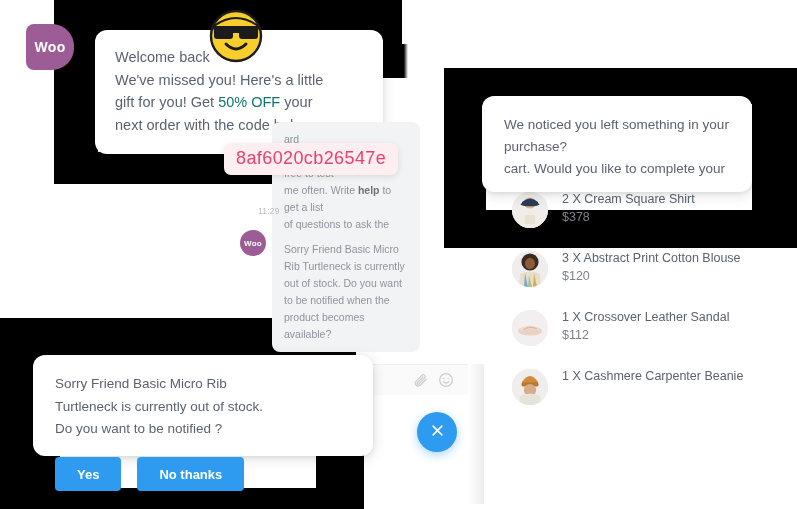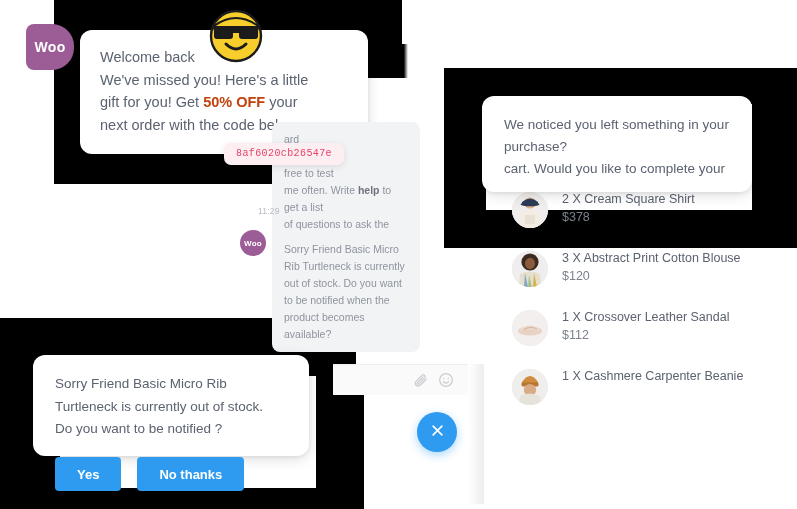--- a/index.html
+++ b/index.html
@@ -51,51 +51,51 @@
     font-size: 14px;
   }
   .woo-badge.round {
     width: 26px; height: 26px;
     border-radius: 50%;
     font-size: 8px;
   }
 
   
   #welcome-card {
-    left: 80px; top: 30px;
+    left: 95px; top: 30px;
     width: 288px; height: 124px;
     padding: 16px 20px 14px 20px;
     box-sizing: border-box;
   }
   .wc-line {
     color: #5b6270;
     font-size: 14.5px;
     line-height: 22.5px;
     white-space: nowrap;
   }
-  .wc-line b { color: #c2410c; font-weight: 700; }
+  .wc-line b { color: #0f766e; font-weight: 400; }
 
   
   #emoji {
     position: absolute;
     left: 207px; top: 6px;
     width: 58px; height: 58px;
     z-index: 40;
   }
 
   
   #coupon {
     position: absolute;
     left: 224px; top: 143px;
     padding: 5px 12px 6px 12px;
     background: #fdeef1;
     border-radius: 7px;
     color: #e8416b;
-    font-family: Liberation Mono, monospace;
-    font-size: 10px;
+    font-family: Liberation Sans, sans-serif;
+    font-size: 18px;
     letter-spacing: .4px;
     box-shadow: 0 2px 7px rgba(0,0,0,0.10);
     z-index: 30;
   }
 
   
   .bubble {
     position: absolute;
     background: #f2f3f5;
     border-radius: 8px;
@@ -159,21 +159,21 @@
   }
   .ci-price {
     color: #7b828d;
     font-size: 12.5px;
     line-height: 19px;
   }
 
   
   #oos-card {
     left: 33px; top: 355px;
-    width: 276px; height: 101px;
+    width: 340px; height: 101px;
     padding: 18px 22px 0 22px;
     box-sizing: border-box;
     z-index: 25;
   }
   .oos-line {
     color: #5b6270;
     font-size: 13.5px;
     line-height: 22.5px;
     white-space: nowrap;
   }

